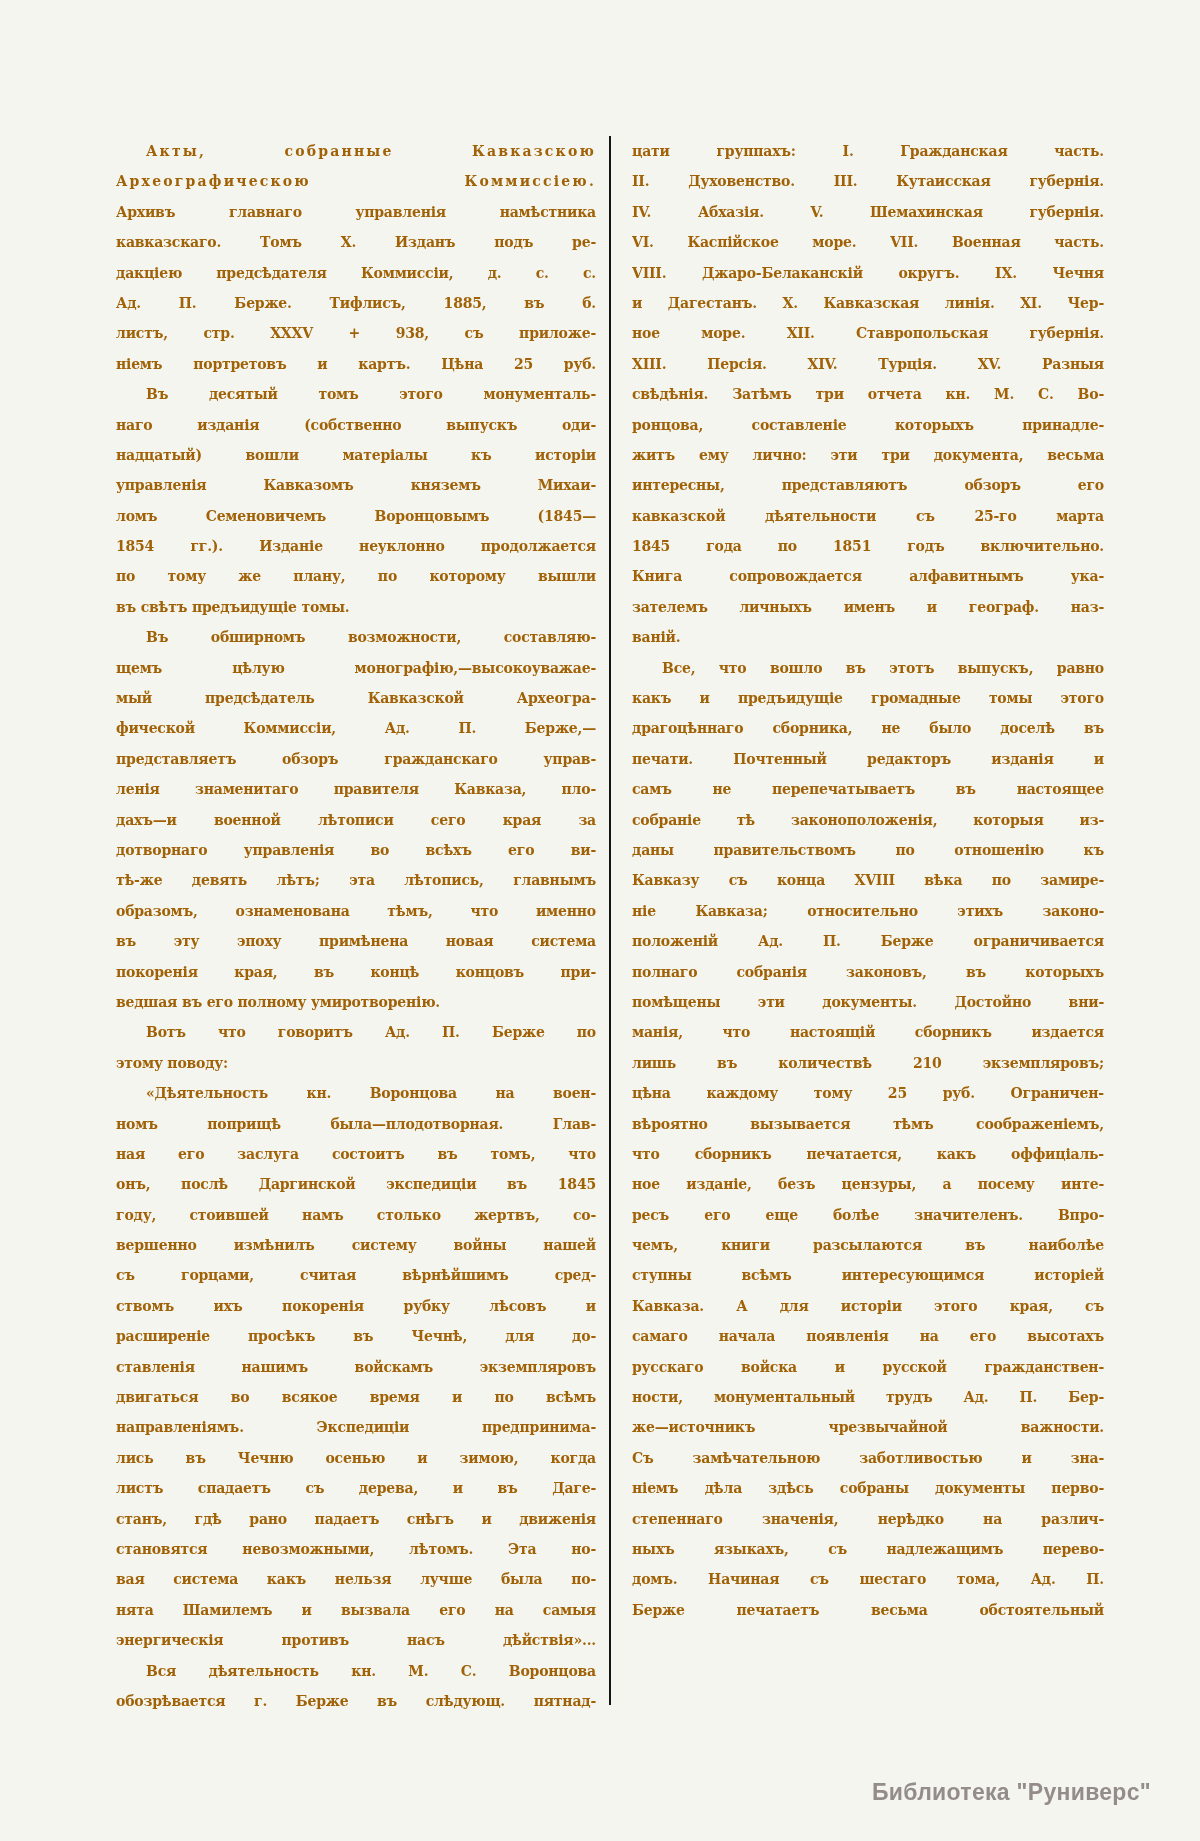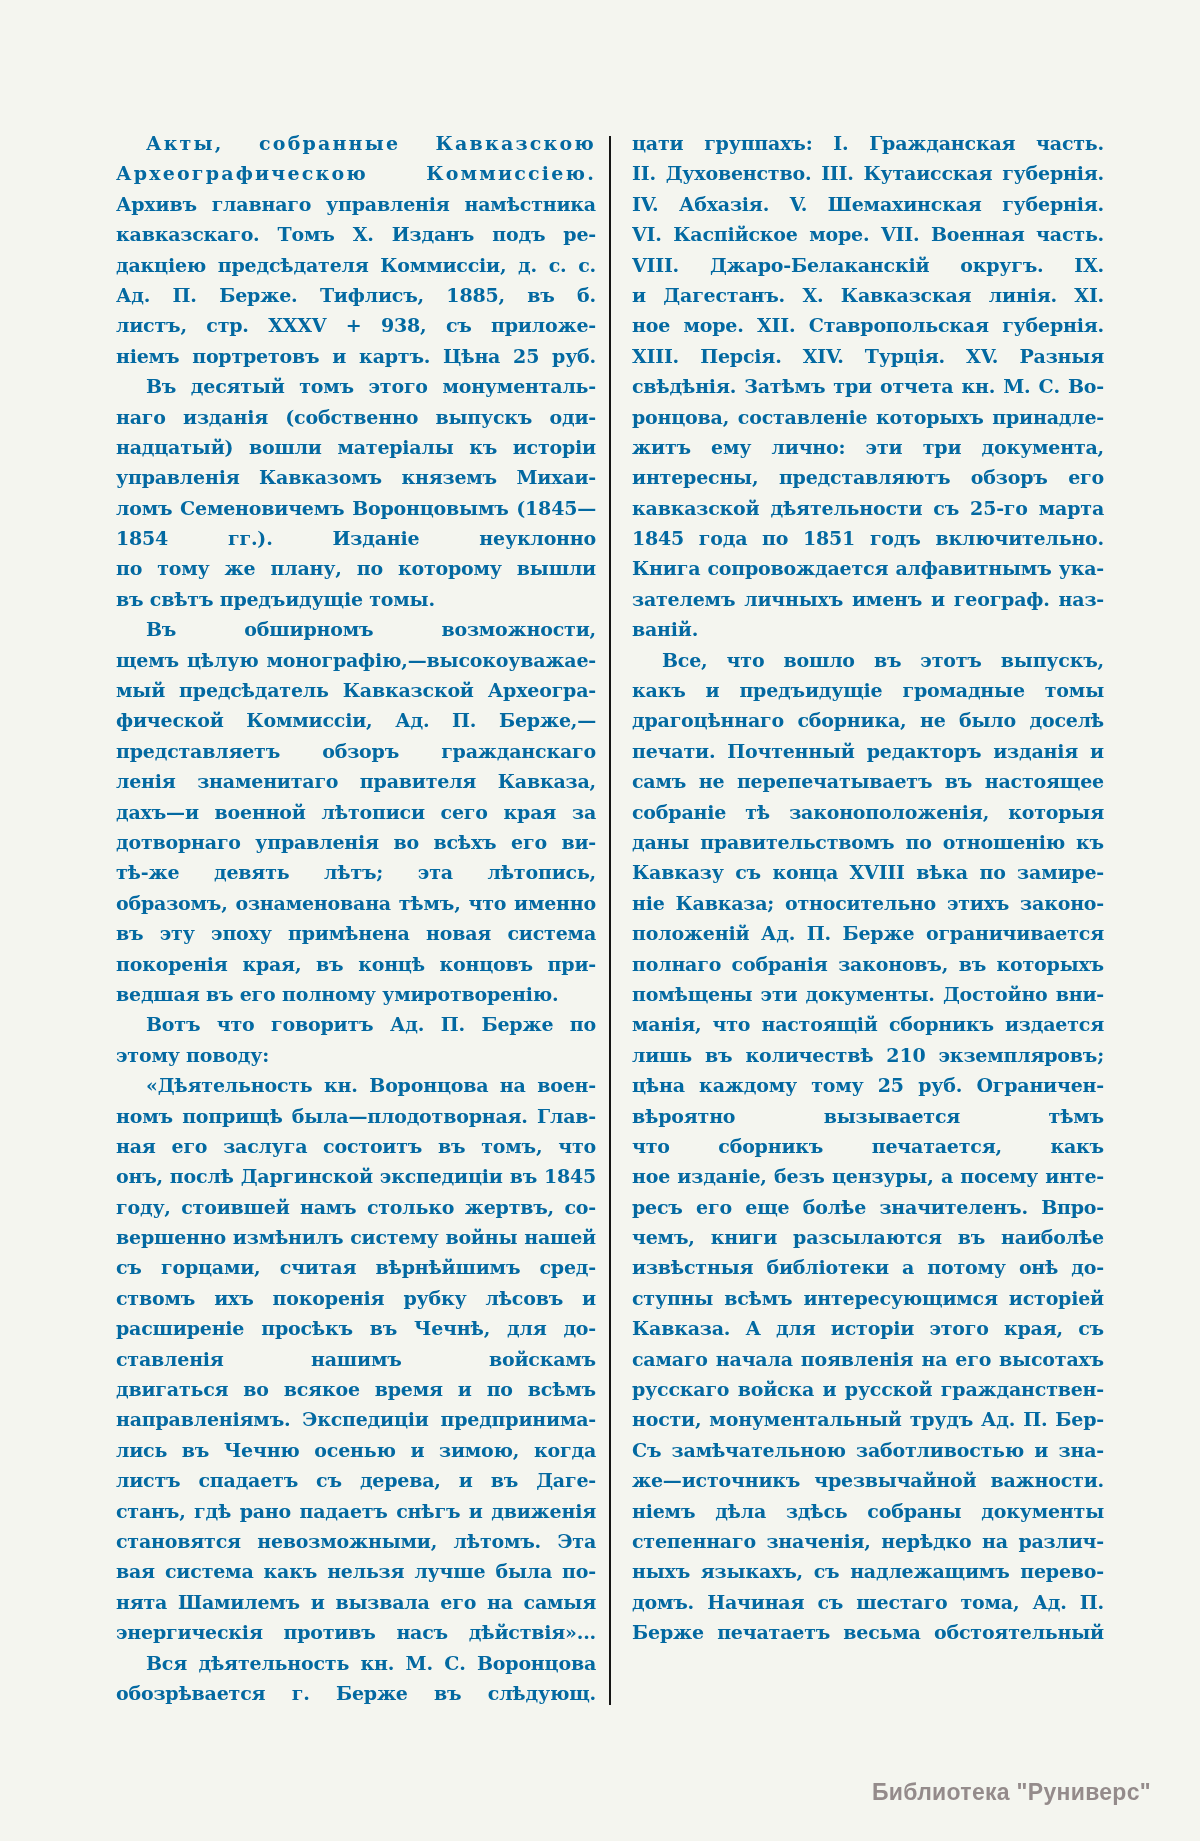--- a/index.html
+++ b/index.html
@@ -9,25 +9,25 @@
     position: relative;
     font-family: "DejaVu Serif", serif;
     overflow: hidden;
   }
   .page {
     position: absolute; inset: 0;
     color: #0d0d0d;
   }
   .column {
     position: absolute;
-    top: 128px;
-    font-size: 19px;
+    top: 136px;
+    font-size: 14px;
     font-weight: bold;
     letter-spacing: -0.2px;
-    color: #0369a1;
+    color: #a16207;
   }
   .column.left  { left: 116px; width: 480px; }
   .column.right { left: 632px; width: 472px; }
   .line {
     height: 30.4px;
     line-height: 30.4px;
     text-align: justify;
     text-align-last: justify;
     overflow: hidden;
     white-space: normal;
@@ -145,28 +145,27 @@
       <div class="line">полнаго собранія законовъ, въ которыхъ</div>
       <div class="line">помѣщены эти документы. Достойно вни-</div>
       <div class="line">манія, что настоящій сборникъ издается</div>
       <div class="line">лишь въ количествѣ 210 экземпляровъ;</div>
       <div class="line">цѣна каждому тому 25 руб. Ограничен-</div>
       <div class="line">вѣроятно вызывается тѣмъ соображеніемъ,</div>
       <div class="line">что сборникъ печатается, какъ оффиціаль-</div>
       <div class="line">ное изданіе, безъ цензуры, а посему инте-</div>
       <div class="line">ресъ его еще болѣе значителенъ. Впро-</div>
       <div class="line">чемъ, книги разсылаются въ наиболѣе</div>
-      <div class="line">извѣстныя библіотеки а потому онѣ до-</div>
       <div class="line">ступны всѣмъ интересующимся исторіей</div>
       <div class="line">Кавказа. А для исторіи этого края, съ</div>
       <div class="line">самаго начала появленія на его высотахъ</div>
       <div class="line">русскаго войска и русской гражданствен-</div>
       <div class="line">ности, монументальный трудъ Ад. П. Бер-</div>
+      <div class="line">же—источникъ чрезвычайной важности.</div>
       <div class="line">Съ замѣчательною заботливостью и зна-</div>
-      <div class="line">же—источникъ чрезвычайной важности.</div>
       <div class="line">ніемъ дѣла здѣсь собраны документы перво-</div>
       <div class="line">степеннаго значенія, нерѣдко на различ-</div>
       <div class="line">ныхъ языкахъ, съ надлежащимъ перево-</div>
       <div class="line">домъ. Начиная съ шестаго тома, Ад. П.</div>
       <div class="line">Берже печатаетъ весьма обстоятельный</div>
     </div>
 
   <div class="watermark" style="color: rgb(148, 139, 139);">Библиотека "Руниверс"</div>
 
 </div>

